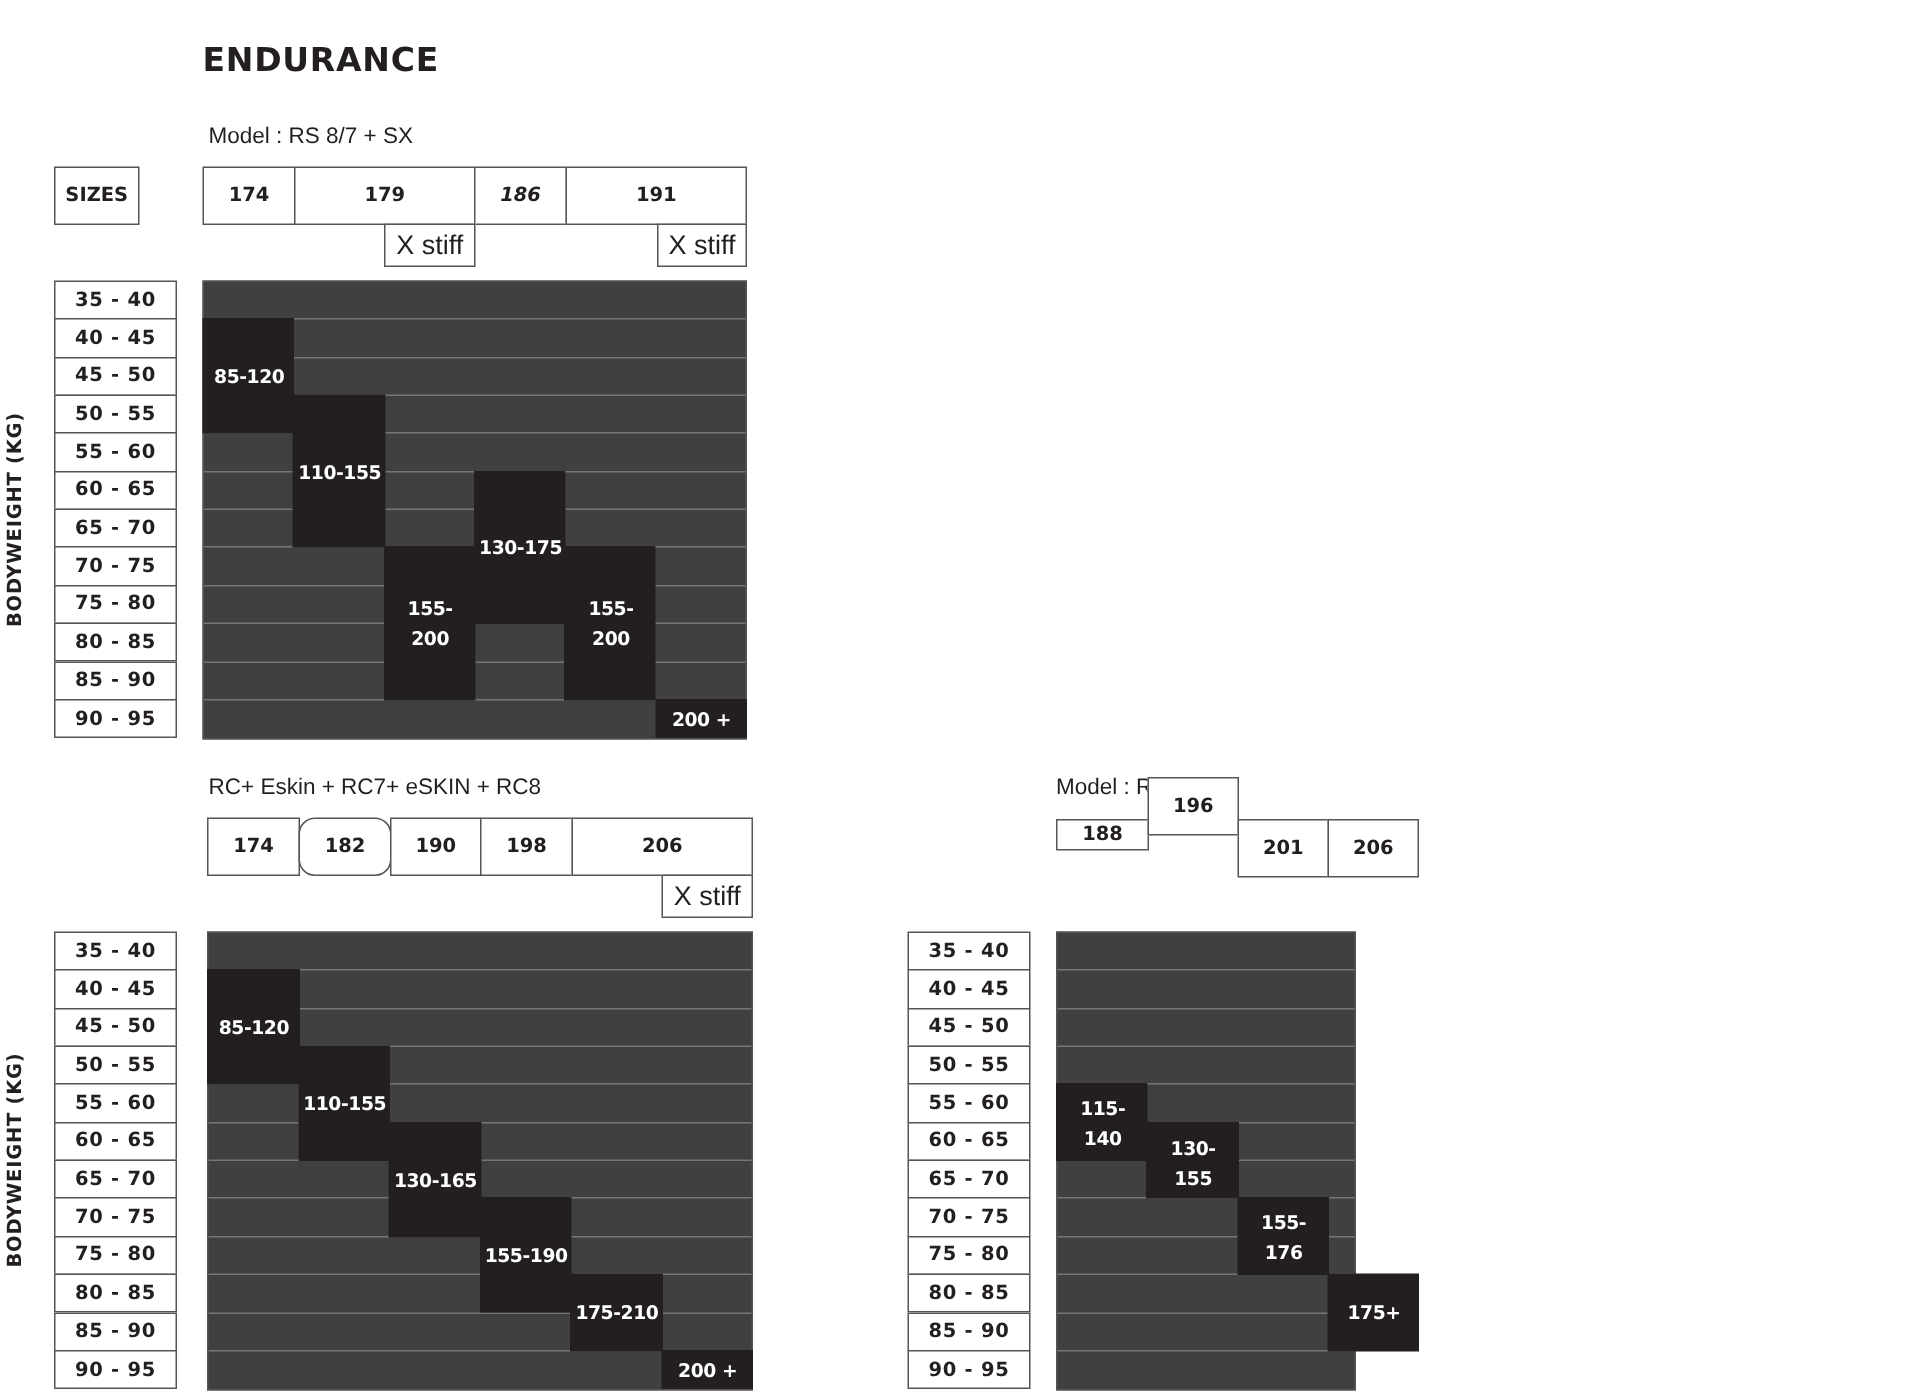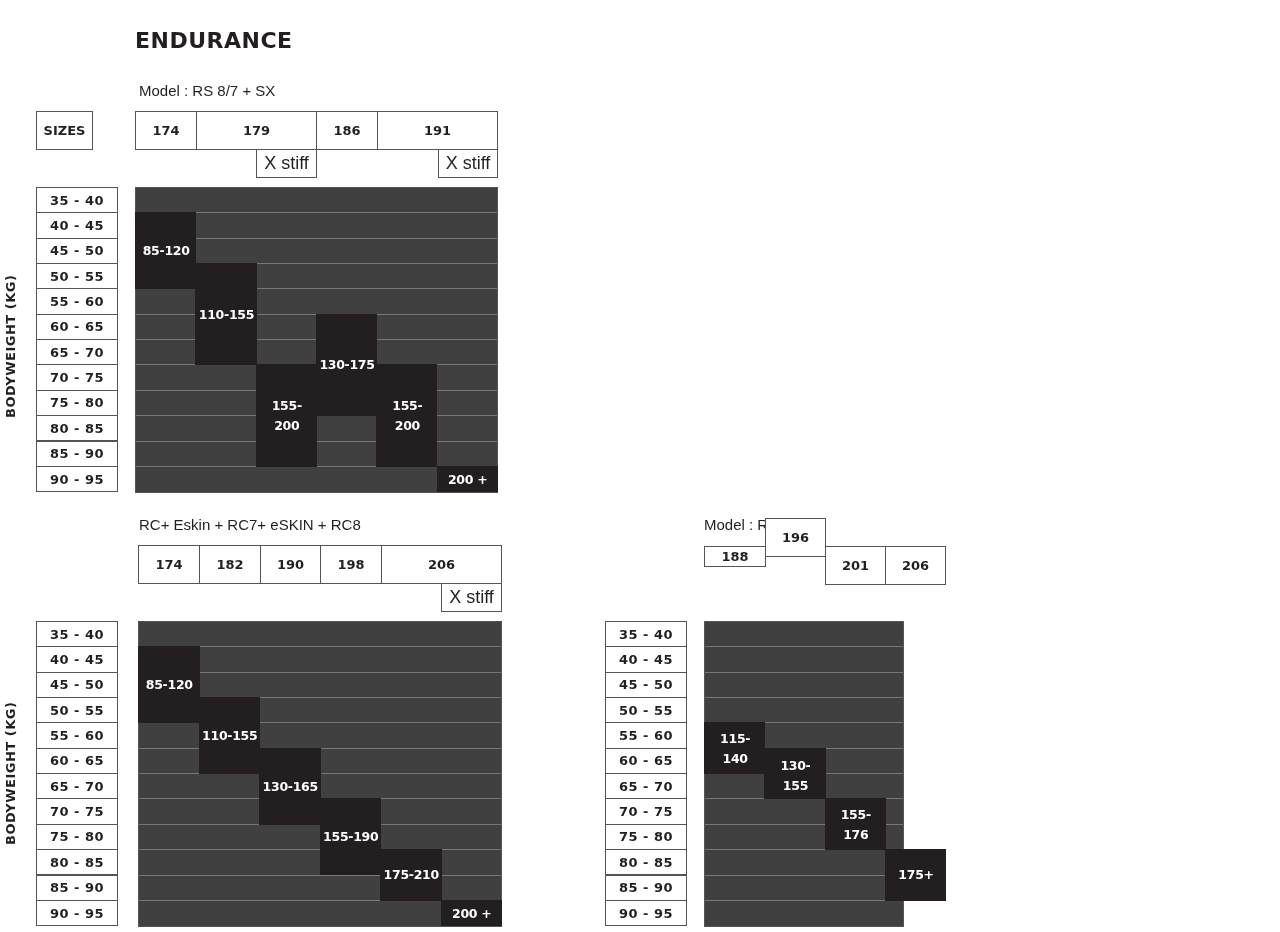--- a/index.html
+++ b/index.html
@@ -31,21 +31,21 @@
 <body>
 
 <div class="title">ENDURANCE</div>
 
 <div class="model" style="left:139px;top:82px;">Model : RS 8/7 + SX</div>
 
 <div class="box" style="left:36px;top:111px;width:57px;height:39px;">SIZES</div>
 
 <div class="box" style="left:135px;top:111px;width:62px;height:39px;">174</div>
 <div class="box" style="left:196px;top:111px;width:121px;height:39px;">179</div>
-<div class="box" style="left:316px;top:111px;width:62px;height:39px;">186</div>
+<div class="box" style="left:316px;top:111px;width:62px;height:39px;font-style:italic;">186</div>
 <div class="box" style="left:377px;top:111px;width:121px;height:39px;">191</div>
 <div class="stiff" style="left:256px;top:149px;width:61px;height:29px;">X stiff</div>
 <div class="stiff" style="left:438px;top:149px;width:60px;height:29px;">X stiff</div>
 
 <div class="vlabel" style="left:3px;top:418px;">BODYWEIGHT (KG)</div>
 
 <div id="c1rows">
     <div class="rowlabel" style="left: 36px; top: 187px; width: 82px; height: 26.35px;">35 - 40</div>
     <div class="rowlabel" style="left: 36px; top: 212.35px; width: 82px; height: 26.35px;">40 - 45</div>
     <div class="rowlabel" style="left: 36px; top: 237.7px; width: 82px; height: 26.35px;">45 - 50</div>
@@ -87,21 +87,21 @@
     </div>
     <div class="blklabel" style="left: 241.2px; top: 202.8px; width: 60.3px; height: 50.7px; flex-direction: column;">
       <span>155-</span>
       <span>200</span>
     </div>
     <div class="blklabel" style="left: 301.5px; top: 278.85px; width: 60.3px; height: 25.35px;">200 +</div>
   </div>
 
 <div class="model" style="left:139px;top:516px;">RC+ Eskin + RC7+ eSKIN + RC8</div>
 <div class="box" style="left:138px;top:545px;width:62px;height:39px;">174</div>
-<div class="box" style="left:199px;top:545px;width:62px;height:39px;">182</div>
+<div class="box" style="left:199px;top:545px;width:62px;height:39px;border-radius:11px;">182</div>
 <div class="box" style="left:260px;top:545px;width:61px;height:39px;">190</div>
 <div class="box" style="left:320px;top:545px;width:62px;height:39px;">198</div>
 <div class="box" style="left:381px;top:545px;width:121px;height:39px;">206</div>
 <div class="stiff" style="left:441px;top:583px;width:61px;height:29px;">X stiff</div>
 
 <div class="vlabel" style="left:3px;top:845px;">BODYWEIGHT (KG)</div>
 <div id="c2rows">
     <div class="rowlabel" style="left: 36px; top: 621px; width: 82px; height: 26.35px;">35 - 40</div>
     <div class="rowlabel" style="left: 36px; top: 646.35px; width: 82px; height: 26.35px;">40 - 45</div>
     <div class="rowlabel" style="left: 36px; top: 671.7px; width: 82px; height: 26.35px;">45 - 50</div>

